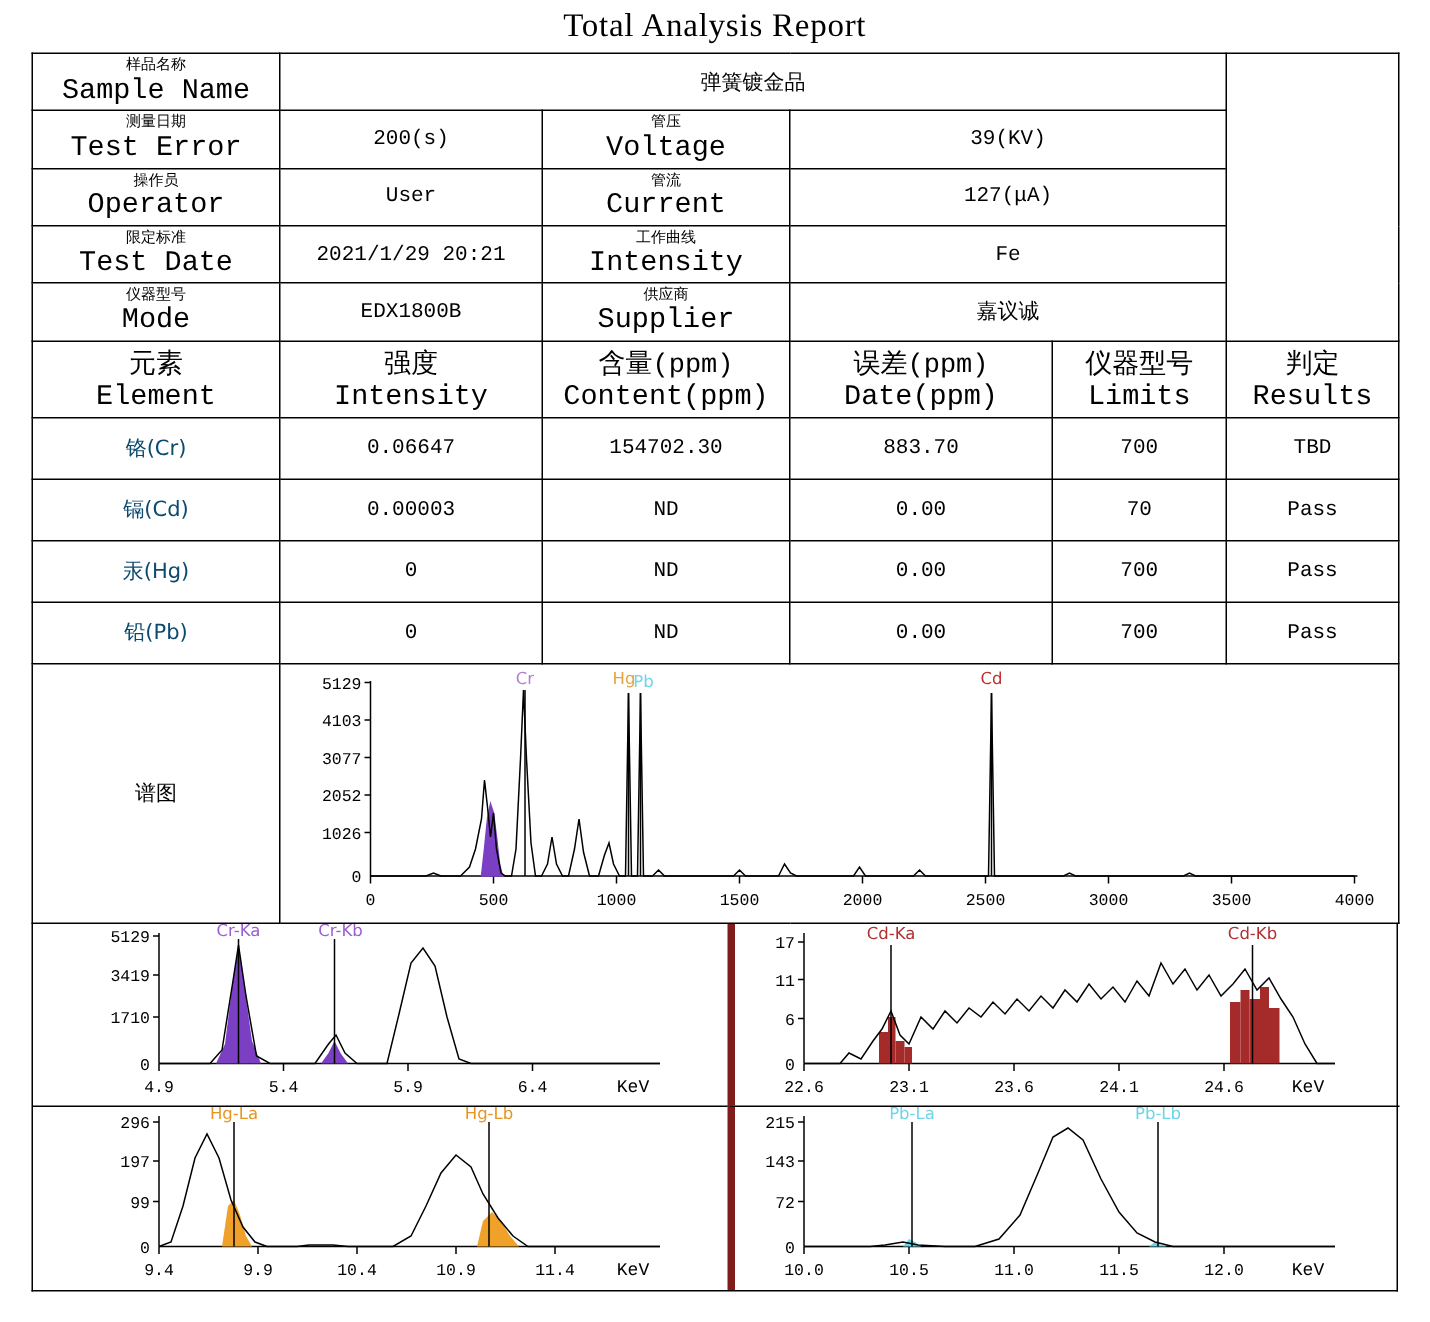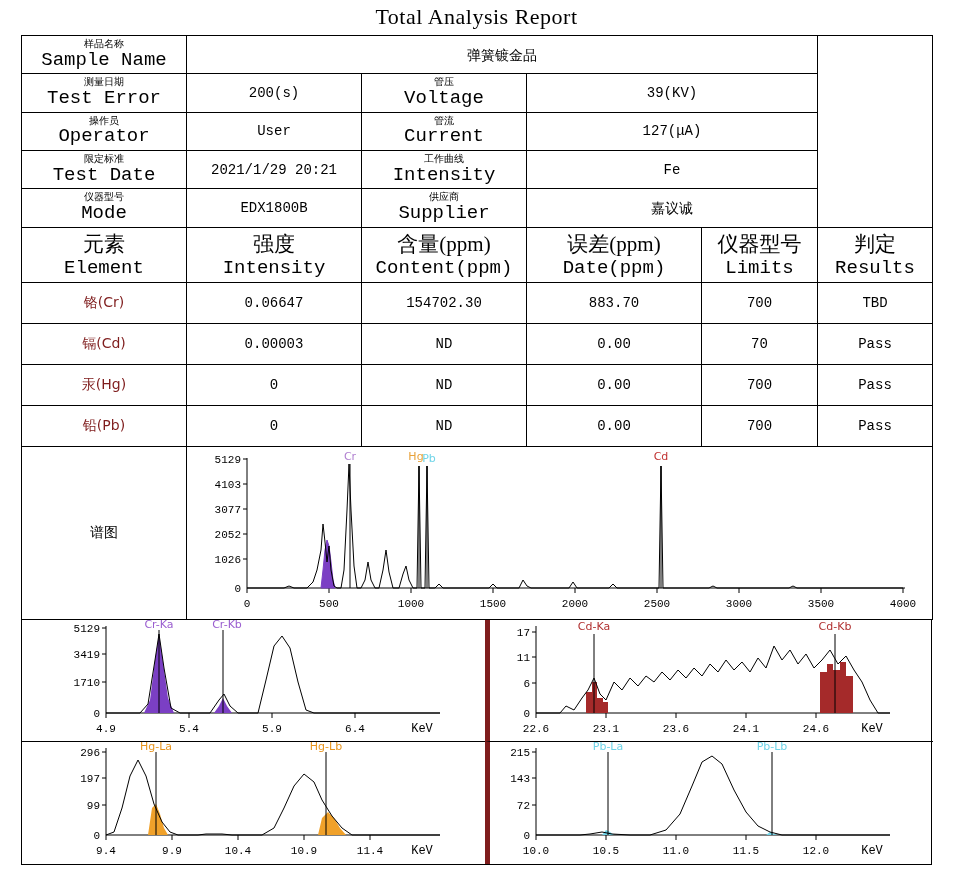--- a/index.html
+++ b/index.html
@@ -39,22 +39,22 @@
   .sample-img{
     width:100%;height:100%;display:block;position:relative;overflow:hidden;
     background:
       radial-gradient(circle at 12% 18%, rgba(255,255,255,0.25) 0 6%, rgba(0,0,0,0) 7%),
       repeating-linear-gradient(118deg, #b8b34a 0 3px, #8e8c3a 3px 6px, #cfc96b 6px 9px, #6f6d2c 9px 12px),
       repeating-linear-gradient(62deg, rgba(255,255,255,0.14) 0 2px, rgba(0,0,0,0.18) 2px 5px),
       #8f8c38;
   }
   .sample-img .vline{position:absolute;top:0;bottom:0;width:0;border-left:1px dashed #c83020;}
   .elemname{font-family:"DejaVu Sans", sans-serif;font-size:14px;}
-  .elem-red{color:#7f1d1d;}
-  .hdr-cn{font-family:Liberation Serif, serif;font-size:21px;}
+  .elem-red{color:#0c4a6e;}
+  .hdr-cn{font-family:Liberation Mono, monospace;font-size:18px;}
   .row-tall td{height:36px;}
 
   
   .spec-wrap{position:relative;height:168px;padding:0;}
   .spec-label{font-family:"DejaVu Sans", sans-serif;font-size:16px;}
   svg{display:block;}
   .axis{stroke:#000;stroke-width:1;fill:none;}
   .curve{stroke:#000;stroke-width:1;fill:none;}
   .tick-text{font-family:"Liberation Mono", monospace;font-size:11px;fill:#000;}
   .peak-label{font-family:"DejaVu Sans", sans-serif;font-size:11px;}

